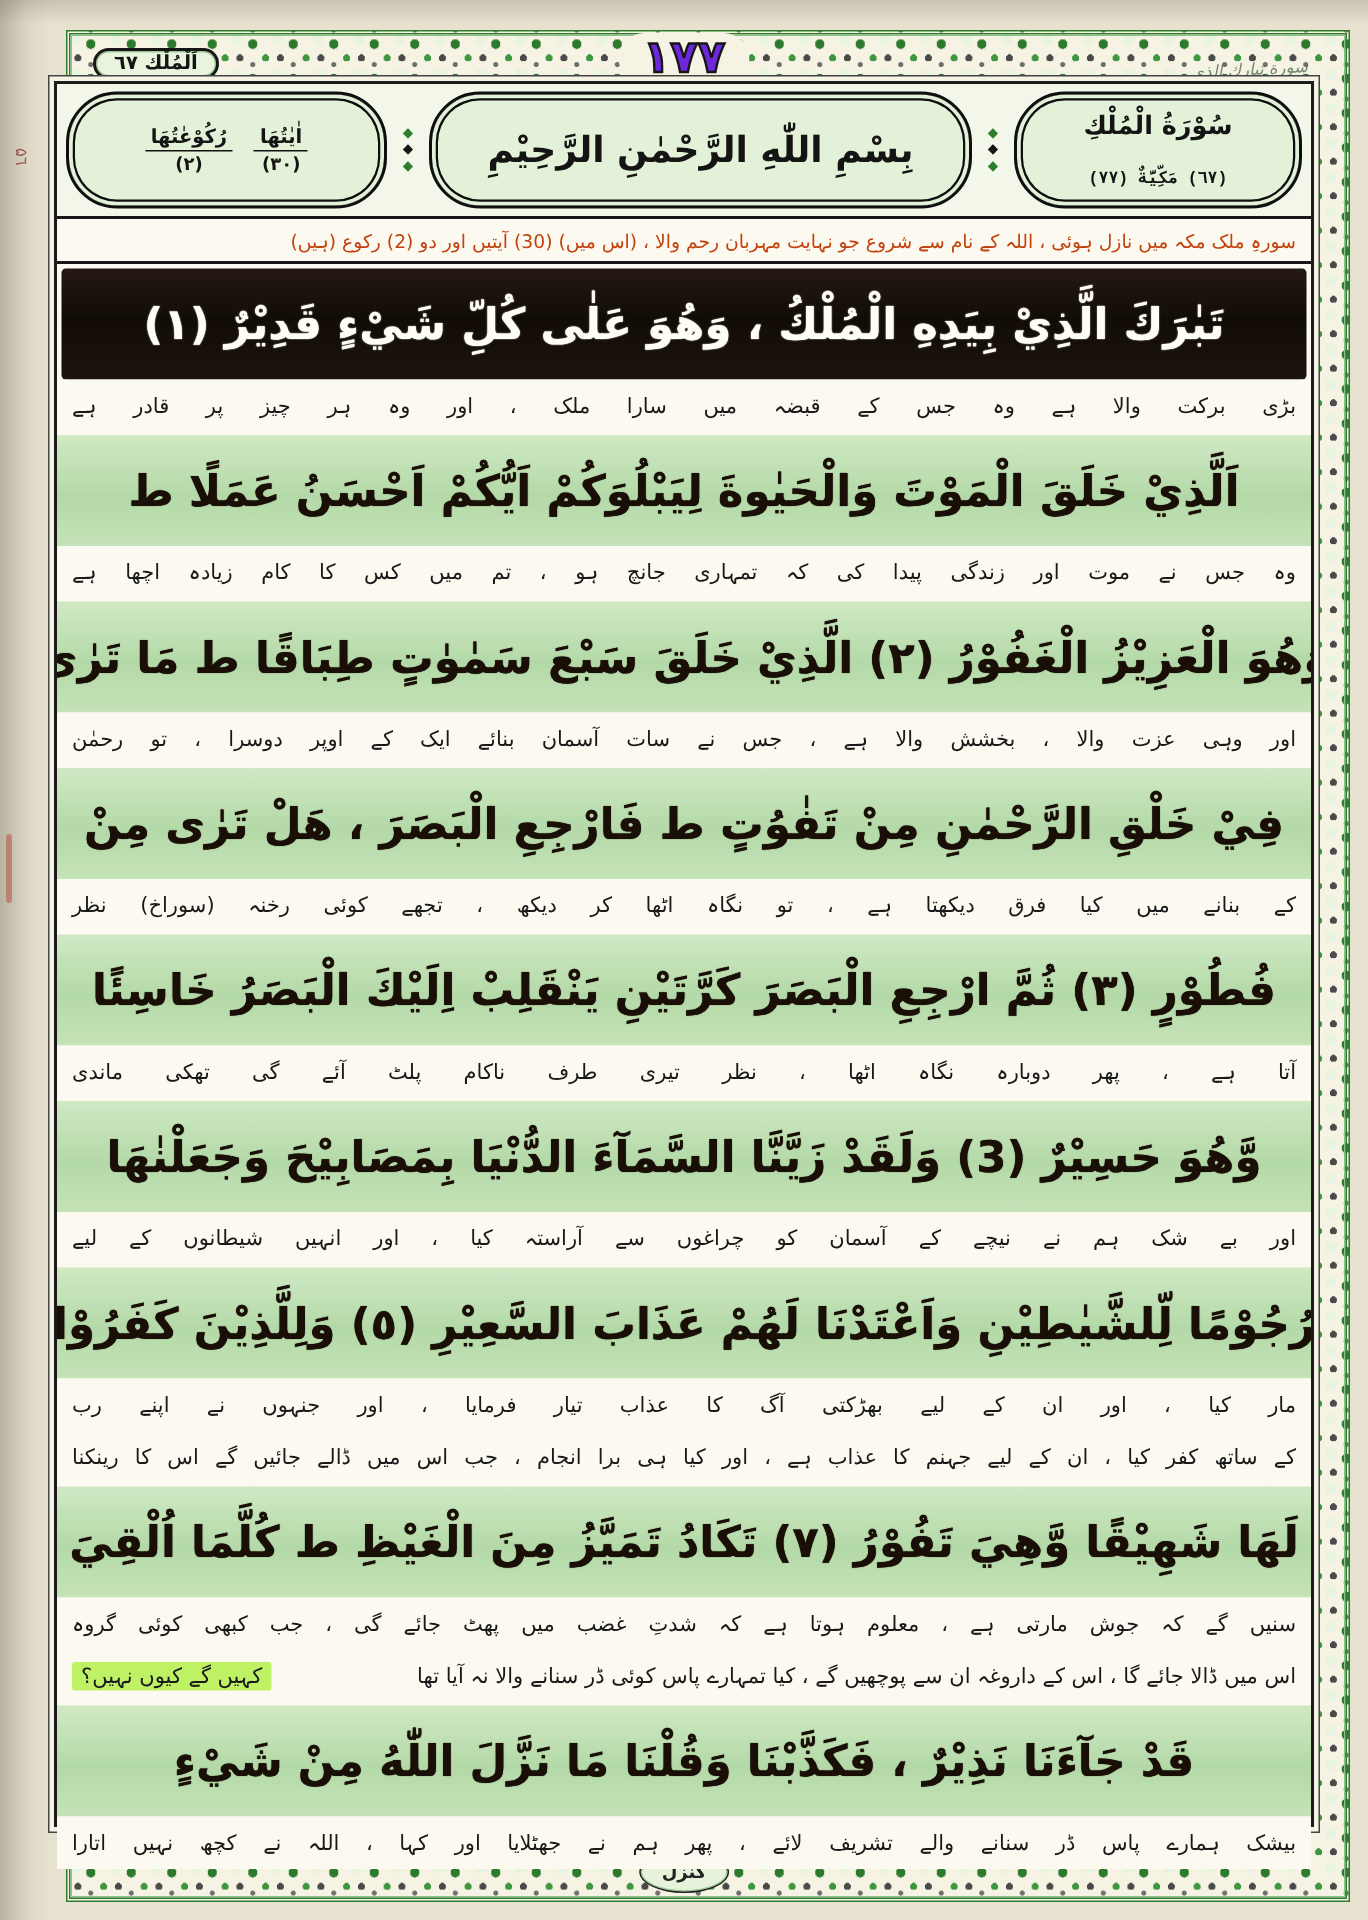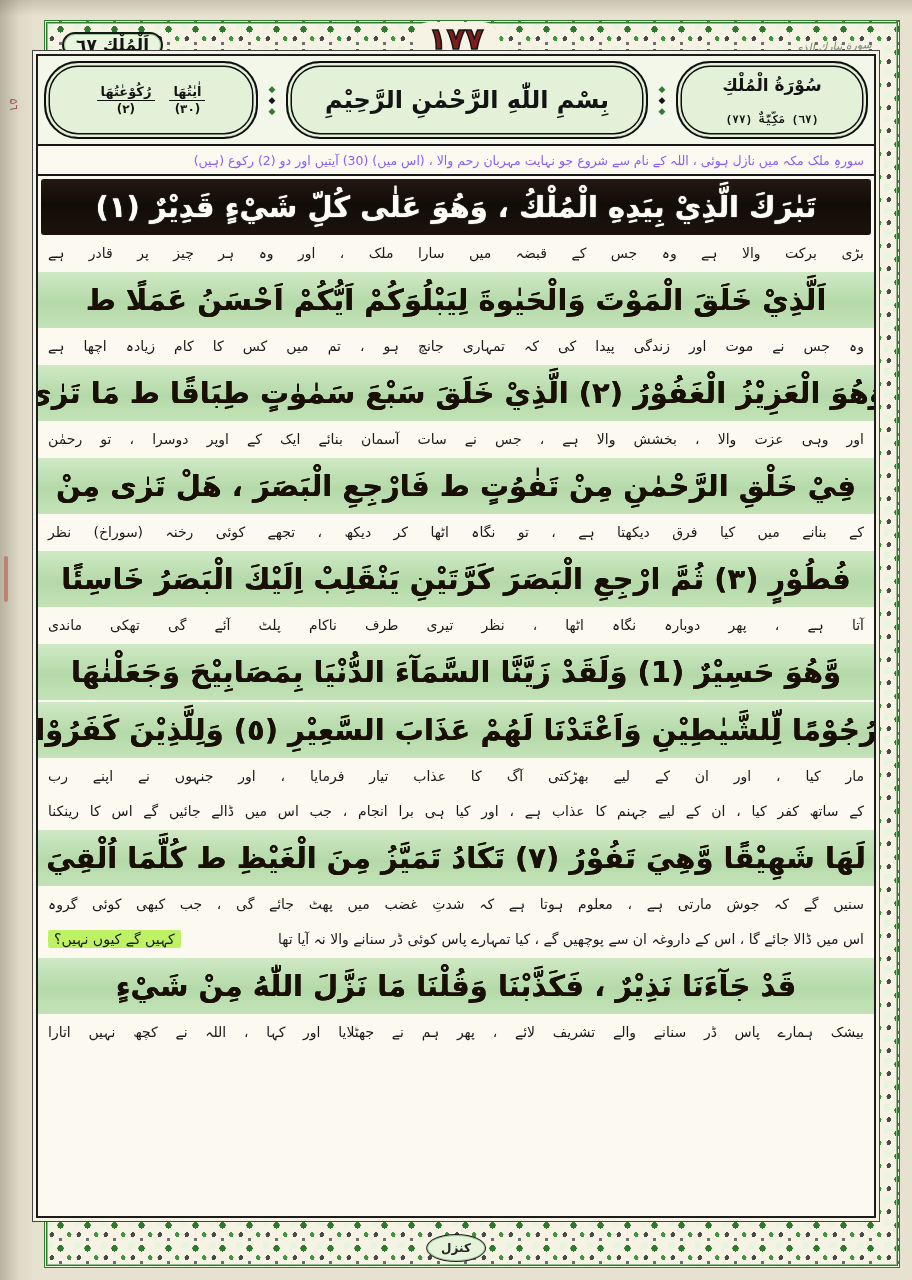--- a/index.html
+++ b/index.html
@@ -33,27 +33,27 @@
     position:absolute;top:54px;left:36px;right:36px;bottom:62px;
     background:#fcfaf0;
     border:2px solid #1c1c1c;
     box-shadow:0 0 0 3px #f6f3e4, 0 0 0 4px #444;
     display:flex;flex-direction:column;
   }
 
   
   .corner-oval{
     position:absolute;border:2px solid #161616;background:#e8f4dd;
-    border-radius:18px;padding:1px 12px;font-size:17px;font-weight:bold;color:#141414;
+    border-radius:18px;padding:1px 12px;font-size:13px;font-weight:bold;color:#141414;
     box-shadow:inset 0 0 0 1px #9cc79a;white-space:nowrap;
   }
   .corner-left{top:32px;left:62px;}
   .page-num{
     position:absolute;top:22px;left:50%;transform:translateX(-50%);
-    font-size:30px;font-weight:bold;color:#7f1d1d;
+    font-size:30px;font-weight:bold;color:#6d28d9;
     -webkit-text-stroke:1.6px #161616;letter-spacing:3px;
     background:#f6f3e4;border-radius:20px;padding:0 16px;line-height:34px;
   }
   .corner-note{
     position:absolute;top:40px;right:40px;font-size:11px;color:#5a6b52;opacity:.8;
     transform:rotate(-3deg);font-style:italic;
   }
   .margin-mark{position:absolute;left:8px;top:98px;font-size:11px;color:#8a3030;
     transform:rotate(90deg);opacity:.75;}
   .margin-tick{position:absolute;left:4px;top:556px;width:4px;height:46px;background:#b43a2e;opacity:.45;border-radius:2px;}
@@ -84,28 +84,28 @@
   .count-stack{display:flex;flex-direction:column;align-items:center;}
   .count-label{font-size:13px;font-weight:bold;border-bottom:1.5px solid #111;padding:0 4px 1px;}
   .count-value{font-size:12px;font-weight:bold;margin-top:1px;}
   .orn-col{width:20px;display:flex;flex-direction:column;align-items:center;justify-content:center;gap:2px;color:#141414;font-size:9px;}
   .orn-col span{line-height:1;}
   .orn-col .g{color:#2e7d2e;}
 
   
   .intro-row{
     height:28px;flex:0 0 auto;display:flex;align-items:center;
-    font-size:12.5px;color:#8b5cf6;padding:0 10px;
+    font-size:12.5px;color:#c2410c;padding:0 10px;
     border-bottom:2px solid #161616;background:#fcfaf0;
     text-align:justify;text-align-last:justify;white-space:nowrap;overflow:hidden;
   }
 
   
   .arabic-row{
-    height:56px;flex:0 0 auto;display:flex;align-items:center;justify-content:center;
+    height:74px;flex:0 0 auto;display:flex;align-items:center;justify-content:center;
     font-size:29px;font-weight:bold;color:#190f06;white-space:nowrap;overflow:hidden;
     background:linear-gradient(180deg,#cfe9c4 0%,#b4d9a8 55%,#c4e3b8 100%);
     margin:2px 0 0;padding:0 8px;text-shadow:0 0 .6px #190f06;
   }
   .arabic-row.black{
     background:linear-gradient(180deg,#241812,#120c07 45%,#1c130c);
     color:#fdfdf6;text-shadow:0 0 1px #fff;border-radius:3px;margin:3px 3px 0;
   }
   .urdu-row{
     height:35px;flex:0 0 auto;display:flex;align-items:center;
@@ -183,21 +183,24 @@
   <div class="arabic-row">فِيْ خَلْقِ الرَّحْمٰنِ مِنْ تَفٰوُتٍ ط فَارْجِعِ الْبَصَرَ ، هَلْ تَرٰى مِنْ</div>
   <div class="urdu-row">
       <div class="spread">کے بنانے میں کیا فرق دیکھتا ہے ، تو نگاہ اٹھا کر دیکھ ، تجھے کوئی رخنہ (سوراخ) نظر</div>
     </div>
 
   <div class="arabic-row">فُطُوْرٍ (٣) ثُمَّ ارْجِعِ الْبَصَرَ كَرَّتَيْنِ يَنْقَلِبْ اِلَيْكَ الْبَصَرُ خَاسِئًا</div>
   <div class="urdu-row">
       <div class="spread">آتا ہے ، پھر دوبارہ نگاہ اٹھا ، نظر تیری طرف ناکام پلٹ آئے گی تھکی ماندی</div>
     </div>
 
-  <div class="arabic-row">وَّهُوَ حَسِيْرٌ (1) وَلَقَدْ زَيَّنَّا السَّمَآءَ الدُّنْيَا بِمَصَابِيْحَ وَجَعَلْنٰهَا</div>
+  <div class="arabic-row">وَّهُوَ حَسِيْرٌ (3) وَلَقَدْ زَيَّنَّا السَّمَآءَ الدُّنْيَا بِمَصَابِيْحَ وَجَعَلْنٰهَا</div>
+  <div class="urdu-row">
+      <div class="spread">اور بے شک ہم نے نیچے کے آسمان کو چراغوں سے آراستہ کیا ، اور انہیں شیطانوں کے لیے</div>
+    </div>
 
   <div class="arabic-row">رُجُوْمًا لِّلشَّيٰطِيْنِ وَاَعْتَدْنَا لَهُمْ عَذَابَ السَّعِيْرِ (٥) وَلِلَّذِيْنَ كَفَرُوْا</div>
   <div class="urdu-row">
       <div class="spread">مار کیا ، اور ان کے لیے بھڑکتی آگ کا عذاب تیار فرمایا ، اور جنہوں نے اپنے رب</div>
     </div>
 
   <div class="urdu-row">
       <div class="spread">کے ساتھ کفر کیا ، ان کے لیے جہنم کا عذاب ہے ، اور کیا ہی برا انجام ، جب اس میں ڈالے جائیں گے اس کا رینکنا</div>
     </div>
 

